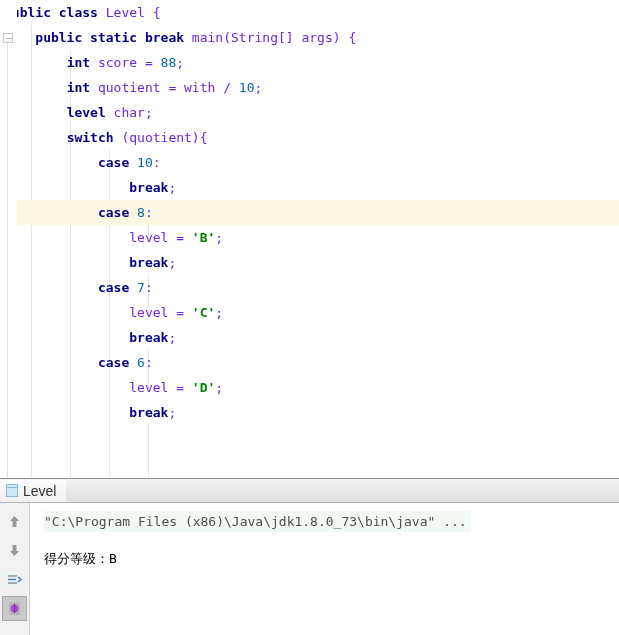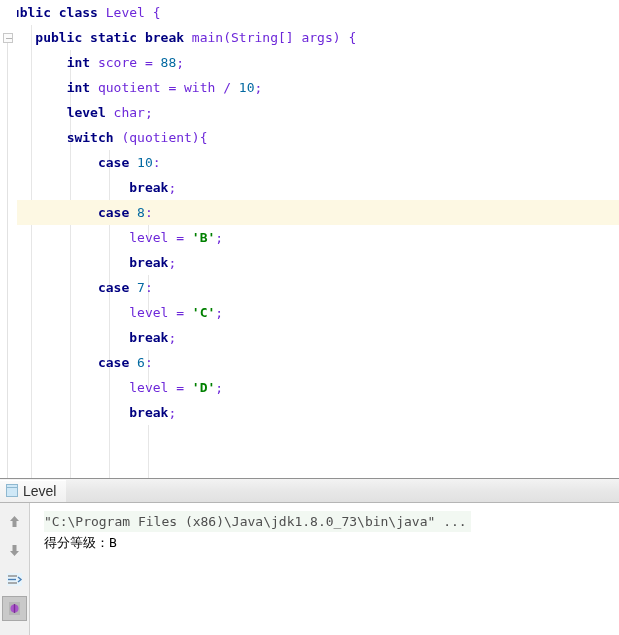--- a/index.html
+++ b/index.html
@@ -260,21 +260,21 @@
           <rect x="3" y="1" width="11" height="13" fill="#b6b6b6"></rect>
           <circle cx="8.5" cy="7.5" r="4" fill="#a855c9"></circle>
           <path d="M8.5 3 L8.5 12" stroke="#7a2f96" stroke-width="1.4"></path>
         </svg>
       </div>
 
     </div>
 
     <div class="console-out">
         <div style="height: 21px;"><div class="cline cmd">"C:\Program Files (x86)\Java\jdk1.8.0_73\bin\java" ...</div></div>
-        <div style="height: 21px;">
+        <div style="height: 21px; margin-top: 16px;">
           <div class="cline plain">得分等级：B</div>
         </div>
         <div style="height: 21px;">
           <div class="cline blank"> </div>
         </div>
       </div>
   </div>
 
 </div>
 

